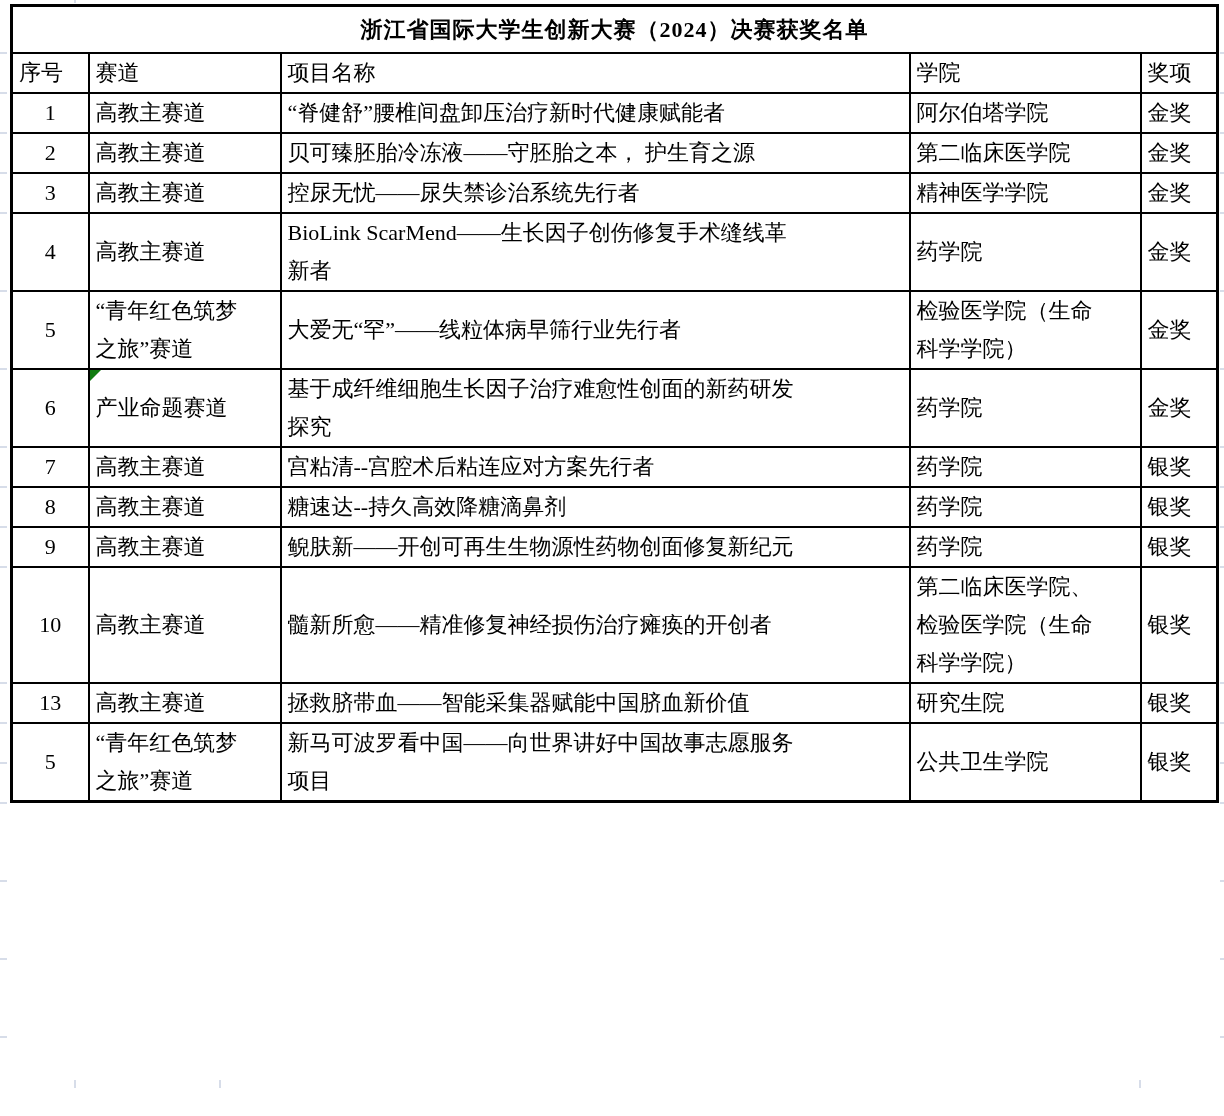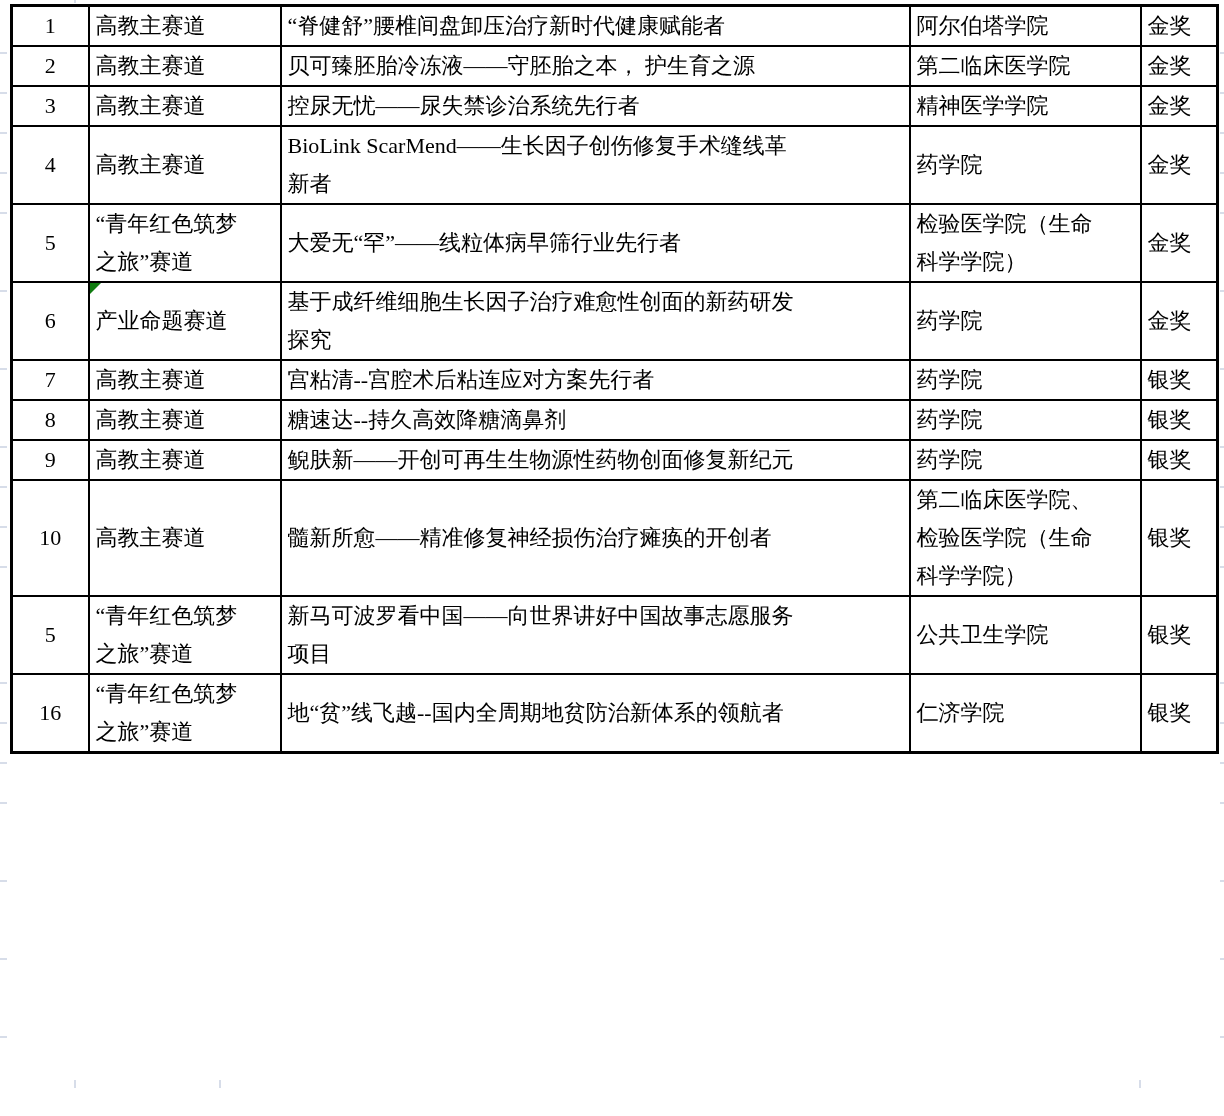--- a/index.html
+++ b/index.html
@@ -76,20 +76,30 @@
 <div class="sheet">
   <table class="awards">
     <colgroup>
       <col style="width:77px">
       <col style="width:192px">
       <col style="width:629px">
       <col style="width:231px">
       <col style="width:77px">
     </colgroup>
     <tbody>
+      <tr>
+        <td colspan="5" class="title-cell">浙江省国际大学生创新大赛（2024）决赛获奖名单</td>
+      </tr>
+      <tr class="head-row">
+        <td>序号</td>
+        <td>赛道</td>
+        <td>项目名称</td>
+        <td>学院</td>
+        <td>奖项</td>
+      </tr>
     </tbody>
     <tbody id="rows">
         <tr class="data-row">
           <td class="c-no">1</td>
           <td class="c-track">高教主赛道</td>
           <td class="c-project">“脊健舒”腰椎间盘卸压治疗新时代健康赋能者</td>
           <td class="c-college">阿尔伯塔学院</td>
           <td class="c-award">金奖</td>
         </tr>
         <tr class="data-row">
@@ -155,34 +165,33 @@
         <tr class="data-row">
           <td class="c-no">10</td>
           <td class="c-track">高教主赛道</td>
           <td class="c-project">髓新所愈——精准修复神经损伤治疗瘫痪的开创者</td>
           <td class="c-college">第二临床医学院、
 检验医学院（生命
 科学学院）</td>
           <td class="c-award">银奖</td>
         </tr>
         <tr class="data-row">
+          <td class="c-no">13</td>
+          <td class="c-track">高教主赛道</td>
+          <td class="c-project">拯救脐带血——智能采集器赋能中国脐血新价值</td>
+          <td class="c-college">研究生院</td>
+          <td class="c-award">银奖</td>
+        </tr>
+        <tr class="data-row">
           <td class="c-no">5</td>
           <td class="c-track">“青年红色筑梦
 之旅”赛道</td>
           <td class="c-project">新马可波罗看中国——向世界讲好中国故事志愿服务
 项目</td>
           <td class="c-college">公共卫生学院</td>
-          <td class="c-award">银奖</td>
-        </tr>
-        <tr class="data-row">
-          <td class="c-no">16</td>
-          <td class="c-track">“青年红色筑梦
-之旅”赛道</td>
-          <td class="c-project">地“贫”线飞越--国内全周期地贫防治新体系的领航者</td>
-          <td class="c-college">仁济学院</td>
           <td class="c-award">银奖</td>
         </tr>
       </tbody>
   </table>
 <div class="stub-h" style="left: 0px; top: 52px; width: 7px;"></div>
     <div class="stub-h" style="left: 1220px; top: 52px; width: 4px;"></div>
     <div class="stub-h" style="left: 0px; top: 92px; width: 7px;"></div>
     <div class="stub-h" style="left: 1220px; top: 92px; width: 4px;"></div>
     <div class="stub-h" style="left: 0px; top: 132px; width: 7px;"></div>
     <div class="stub-h" style="left: 1220px; top: 132px; width: 4px;"></div>

